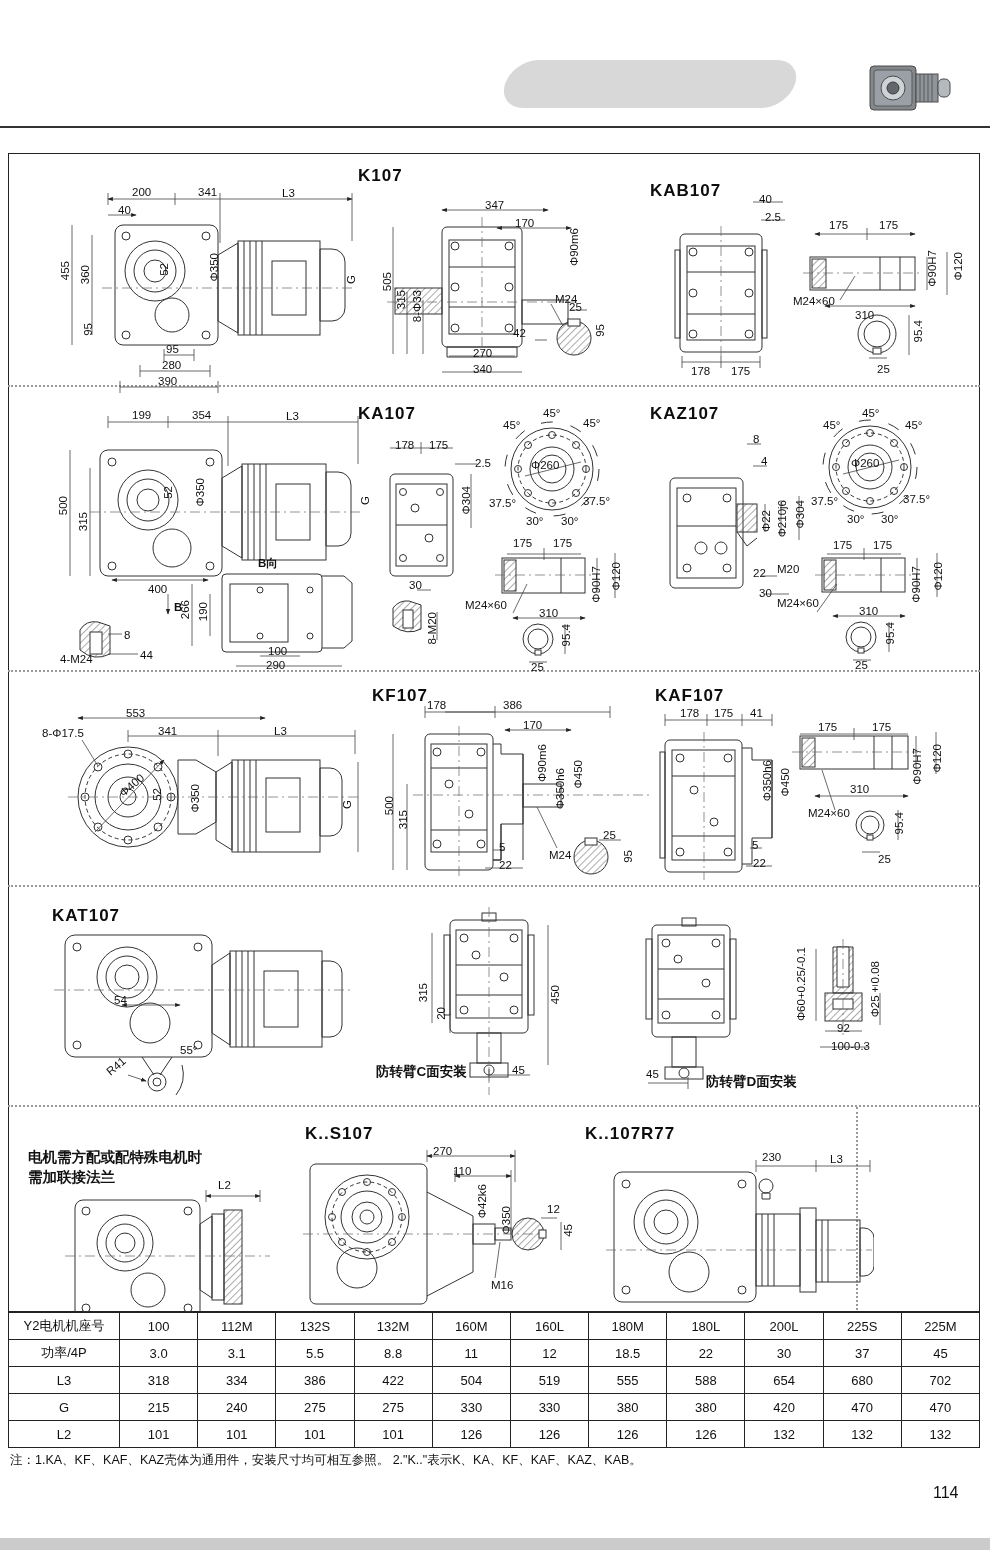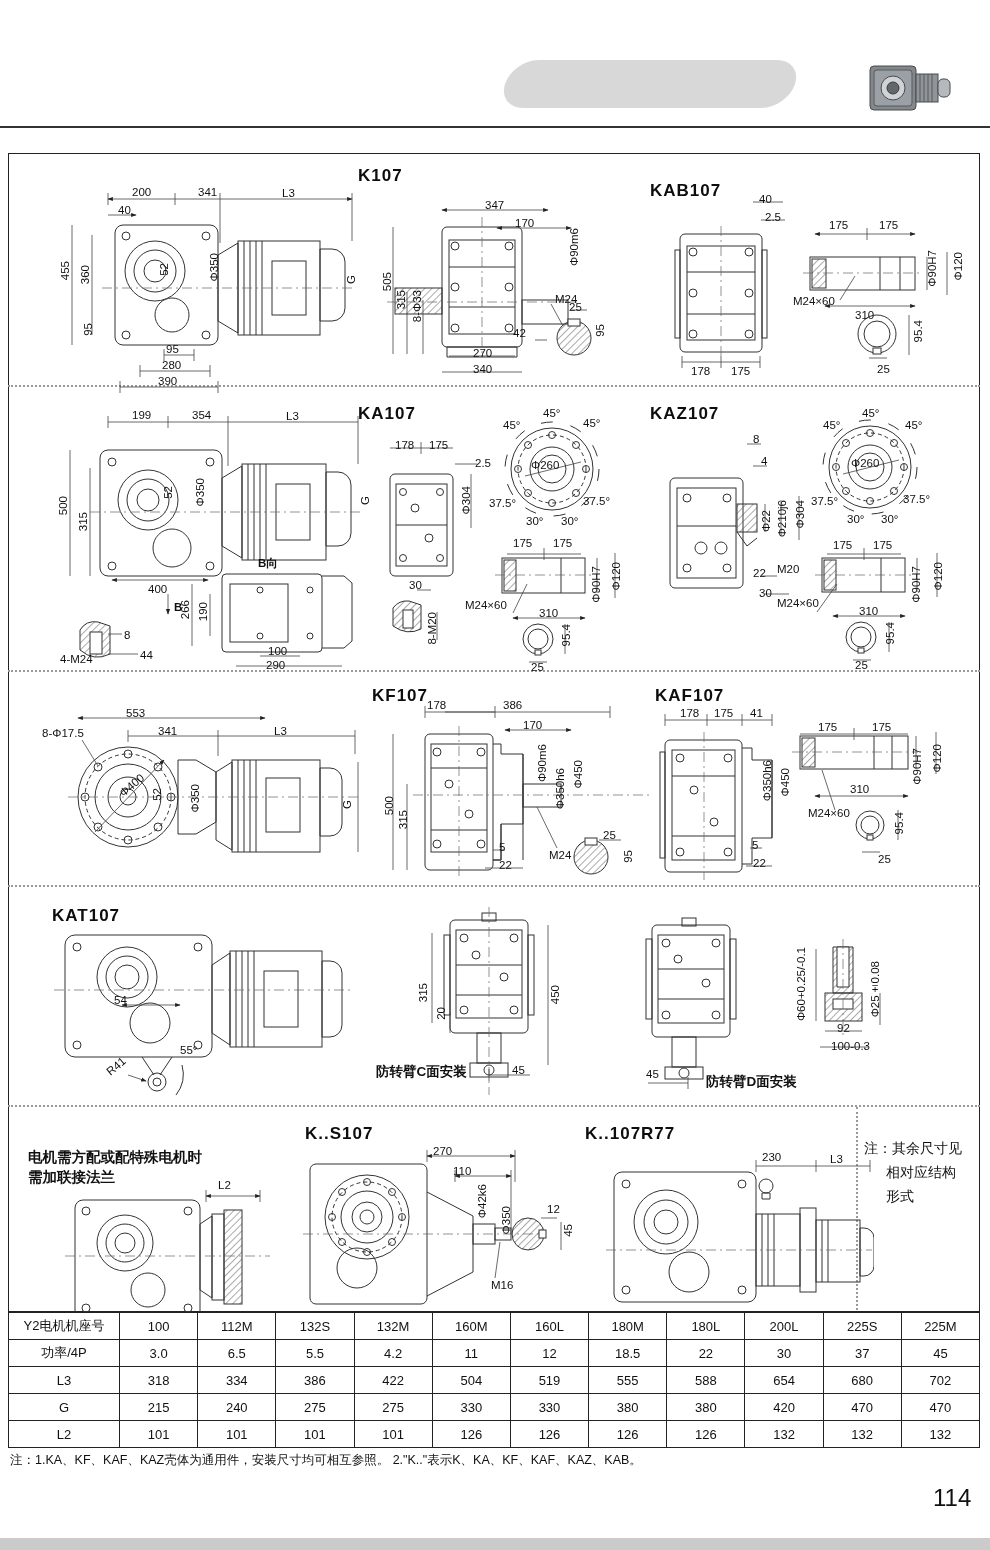--- a/index.html
+++ b/index.html
@@ -25,21 +25,21 @@
   .hrule{position:absolute;left:0;top:126px;width:990px;height:2px;background:#333;}
   .wm-big{position:absolute;left:215px;top:600px;font-size:280px;font-weight:bold;letter-spacing:14px;color:#a8a8a8;opacity:0.5;mix-blend-mode:multiply;line-height:1;z-index:5;pointer-events:none;}
   .wm-red{position:absolute;left:240px;top:770px;font-size:74px;font-weight:bold;letter-spacing:6px;color:#ff2a2a;opacity:0.26;mix-blend-mode:multiply;line-height:1;z-index:5;pointer-events:none;}
   .dtable{position:absolute;left:8px;top:1312px;width:972px;border:1.6px solid #222;box-sizing:border-box;background:#fff;z-index:6;}
   .trow{display:grid;grid-template-columns:110px repeat(11,1fr);height:26px;border-top:1px solid #222;}
   .trow:first-child{border-top:none;}
   .cell{border-left:1px solid #222;display:flex;align-items:center;justify-content:center;font-size:13px;overflow:hidden;}
   .cells{display:contents;}
   .lbl{border-left:none;}
   .footnote{position:absolute;left:10px;top:1452px;font-size:12.5px;color:#111;z-index:6;}
-  .pagenum{position:absolute;left:933px;top:1484px;font-size:24px;color:#111;z-index:6;}
+  .pagenum{position:absolute;left:933px;top:1484px;font-size:16px;color:#111;z-index:6;}
   .graybar{position:absolute;left:0;top:1538px;width:990px;height:12px;background:#cbcbcb;}
   .note-line{position:absolute;font-size:14px;color:#111;}
   .bignote{position:absolute;font-size:14.5px;font-weight:bold;color:#111;}
 </style>
 </head>
 <body>
 
 <div id="page">
 
   <svg width="0" height="0" style="position:absolute">
@@ -699,34 +699,29 @@
       <path d="M218 98 V160 M224 98 V160"></path>
       <path d="M256 106 h4 a10 10 0 0 1 10 10 v28 a10 10 0 0 1 -10 10 h-4 Z"></path>
       <path class="cl" d="M2 128 H268"></path>
       <path class="dl" d="M152 44 H212 M212 44 H266"></path>
       <path class="dl" d="M152 38 V50 M212 38 V50 M266 38 V50"></path>
     </svg>
     <span class="d" style="left:158px;top:30px">230</span>
     <span class="d" style="left:226px;top:32px">L3</span>
   </div>
 
-  <div class="panel" style="left:860px;top:1122px;width:125px;height:188px">
-    <span class="note-line" style="left:4px;top:18px">注：其余尺寸见</span>
-    <span class="note-line" style="left:26px;top:42px">相对应结构</span>
-    <span class="note-line" style="left:26px;top:66px">形式</span>
-  </div>
 
   <div class="dtable">
     <div class="trow">
       <div class="cell lbl">Y2电机机座号</div>
       <div class="cells"><div class="cell">100</div><div class="cell">112M</div><div class="cell">132S</div><div class="cell">132M</div><div class="cell">160M</div><div class="cell">160L</div><div class="cell">180M</div><div class="cell">180L</div><div class="cell">200L</div><div class="cell">225S</div><div class="cell">225M</div></div>
     </div>
     <div class="trow">
       <div class="cell lbl">功率/4P</div>
-      <div class="cells"><div class="cell">3.0</div><div class="cell">6.5</div><div class="cell">5.5</div><div class="cell">4.2</div><div class="cell">11</div><div class="cell">12</div><div class="cell">18.5</div><div class="cell">22</div><div class="cell">30</div><div class="cell">37</div><div class="cell">45</div></div>
+      <div class="cells"><div class="cell">3.0</div><div class="cell">3.1</div><div class="cell">5.5</div><div class="cell">8.8</div><div class="cell">11</div><div class="cell">12</div><div class="cell">18.5</div><div class="cell">22</div><div class="cell">30</div><div class="cell">37</div><div class="cell">45</div></div>
     </div>
     <div class="trow">
       <div class="cell lbl">L3</div>
       <div class="cells"><div class="cell">318</div><div class="cell">334</div><div class="cell">386</div><div class="cell">422</div><div class="cell">504</div><div class="cell">519</div><div class="cell">555</div><div class="cell">588</div><div class="cell">654</div><div class="cell">680</div><div class="cell">702</div></div>
     </div>
     <div class="trow">
       <div class="cell lbl">G</div>
       <div class="cells"><div class="cell">215</div><div class="cell">240</div><div class="cell">275</div><div class="cell">275</div><div class="cell">330</div><div class="cell">330</div><div class="cell">380</div><div class="cell">380</div><div class="cell">420</div><div class="cell">470</div><div class="cell">470</div></div>
     </div>
     <div class="trow">

